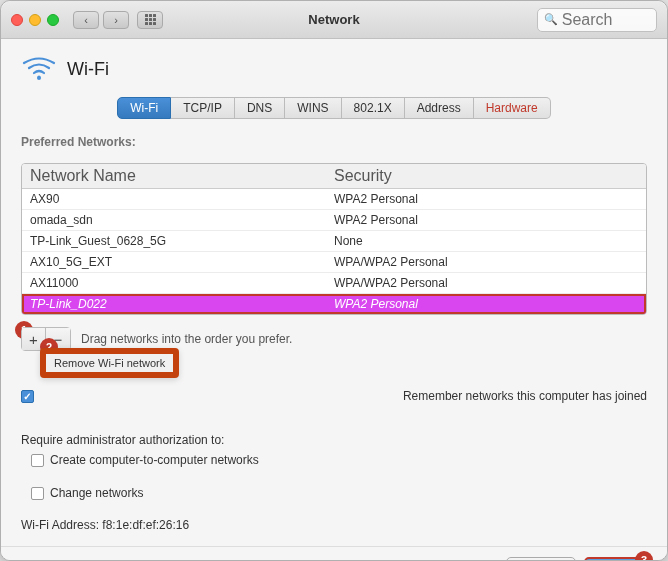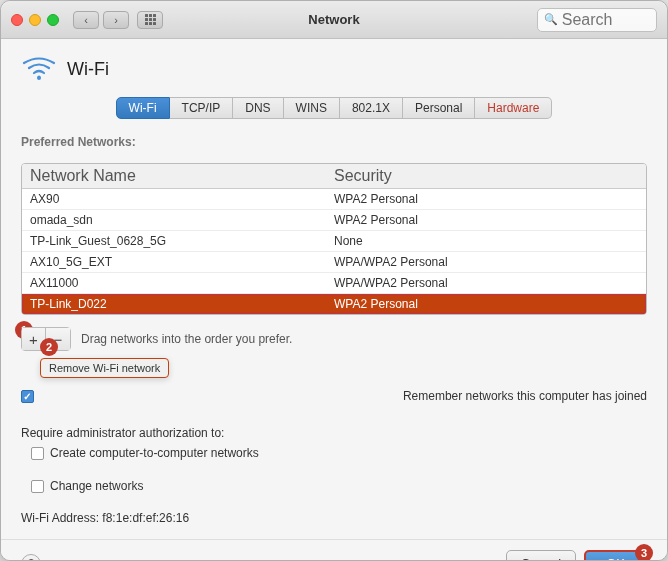--- a/index.html
+++ b/index.html
@@ -191,22 +191,23 @@
     }
     .table-body {}
     .table-row {
       display: grid;
       grid-template-columns: 1fr 1fr;
       padding: 3px 8px;
       border-bottom: 1px solid #ececec;
     }
     .table-row:last-child { border-bottom: none; }
     .table-row.selected {
-      background: #c2410c;
+      background: #d946ef;
       color: white;
+      font-style: italic;
     }
     .table-row.selected .cell { color: white; }
     .cell { font-size: 12px; color: #333; }
     .table-row.selected .cell { color: white; }
     .row-selected-border {
       outline: 2px solid #c0392b;
       outline-offset: -2px;
     }
     .bottom-controls {
       display: flex;
@@ -233,21 +234,21 @@
       align-items: center;
       justify-content: center;
       line-height: 1;
     }
     .add-btn { border-right: 1px solid #bbb; }
     .tooltip {
       position: absolute;
       bottom: -28px;
       left: 18px;
       background: #f0f0f0;
-      border: 1px solid #c2410c;
+      border: 6px solid #c2410c;
       border-radius: 4px;
       padding: 3px 8px;
       font-size: 11px;
       color: #333;
       white-space: nowrap;
       z-index: 10;
       box-shadow: 0 2px 6px rgba(0,0,0,0.15);
     }
     .drag-hint {
       font-size: 12px;
@@ -277,21 +278,21 @@
       background: #4a90d9;
       border-color: #2a6faf;
     }
     .checkbox.checked::after {
       content: '✓';
       color: white;
       font-size: 10px;
       font-weight: bold;
     }
     .require-section {
-      margin-top: 13px;
+      margin-top: 20px;
     }
     .require-label {
       font-size: 12px;
       color: #333;
       margin-bottom: 6px;
     }
     .require-options {
       display: flex;
       flex-direction: column;
       gap: 19px;
@@ -425,21 +426,21 @@
       </div>
       <span class="wifi-label">Wi-Fi</span>
     </div>
 
     <div class="tabs-bar">
       <div class="tab active">Wi-Fi</div>
       <div class="tab">TCP/IP</div>
       <div class="tab">DNS</div>
       <div class="tab">WINS</div>
       <div class="tab">802.1X</div>
-      <div class="tab">Personal</div>
+      <div class="tab">Address</div>
       <div class="tab hardware">Hardware</div>
     </div>
 
     <div class="section-label">Preferred Networks:</div>
 
     <div class="network-table-container">
       <div class="table-header">
         <span class="col-header">Network Name</span>
         <span class="col-header">Security</span>
       </div>

